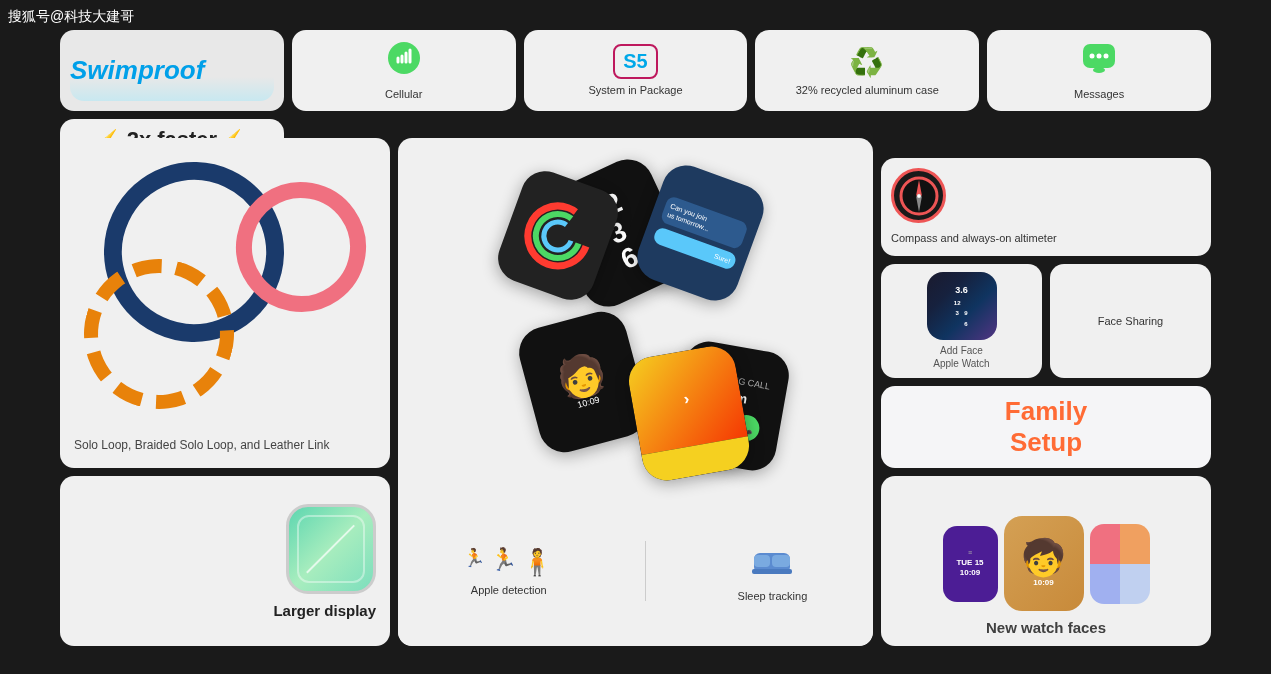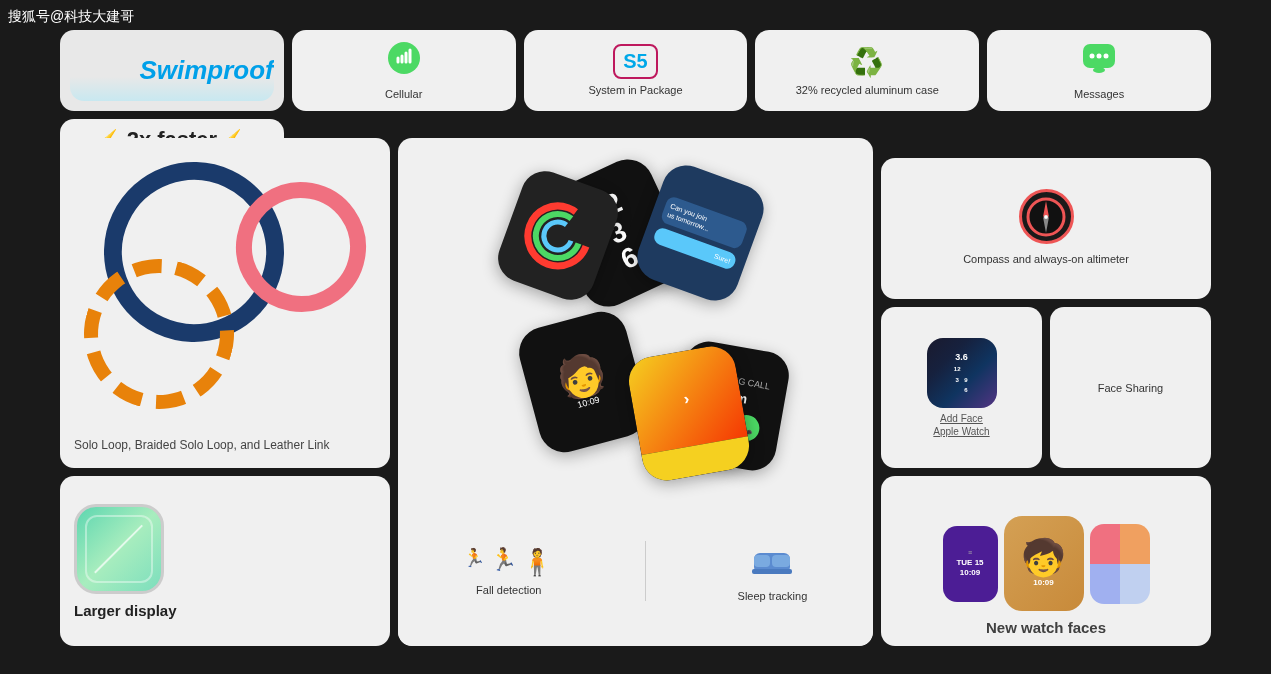--- a/index.html
+++ b/index.html
@@ -157,21 +157,21 @@
       grid-template-rows: 1fr 1fr;
       gap: 8px;
     }
 
     .compass-card {
       grid-column: 1 / 3;
       background: #f0f0f0;
       border-radius: 14px;
       display: flex;
       flex-direction: column;
-      align-items: center;
+      align-items: flex-start;
       justify-content: center;
       text-align: center;
       padding: 10px;
       margin-top: 20px;
     }
 
     .compass-icon {
       width: 55px;
       height: 55px;
       border-radius: 50%;
@@ -212,21 +212,20 @@
       justify-content: center;
       margin-bottom: 4px;
       position: relative;
       overflow: hidden;
     }
 
     .add-face-label {
       font-size: 10px;
       color: #555;
       line-height: 1.3;
-      text-decoration: underline;
     }
 
     .face-sharing-card {
       background: #f0f0f0;
       border-radius: 14px;
       display: flex;
       align-items: center;
       justify-content: center;
       font-size: 11px;
       color: #333;
@@ -252,21 +251,21 @@
     }
 
     
     .larger-display-card {
       grid-column: 1;
       grid-row: 3;
       background: #f0f0f0;
       border-radius: 14px;
       display: flex;
       flex-direction: column;
-      align-items: flex-start;
+      align-items: flex-end;
       justify-content: center;
       padding: 14px;
     }
 
     .display-icon {
       width: 90px;
       height: 90px;
       border-radius: 22px;
       background: linear-gradient(135deg, #5dd6b0 0%, #a8edbe 50%, #7cdebd 100%);
       display: flex;
@@ -379,21 +378,21 @@
 </head>
 <body>
 
 <div class="watermark">搜狐号@科技大建哥</div>
 
 <div class="grid-container">
 
   <div class="top-bar">
 
     <div class="swimproof-card feature-card">
-      <div style="position:relative; width:100%; height:100%; display:flex; align-items:center; justify-content:flex-end; overflow:hidden;">
+      <div style="position:relative; width:100%; height:100%; display:flex; align-items:center; justify-content:flex-start; overflow:hidden;">
 
         <div style="position:absolute; top:0; left:0; right:0; bottom:0; background: linear-gradient(180deg, #e8e8e8 60%, #c8e8f0 100%); border-radius:14px;"></div>
         <span class="swimproof-text" style="position:relative; z-index:1; font-style:italic;">Swimproof</span>
       </div>
     </div>
 
     <div class="feature-card">
       <div class="icon-area">
         <svg width="36" height="36" viewBox="0 0 36 36">
           <circle cx="18" cy="18" r="16" fill="#4cd964"></circle>
@@ -512,21 +511,21 @@
 
     </div>
 
     <div class="bottom-features-card" style="width:100%; height:150px;">
       <div class="feature-item">
         <div class="feature-icons">
           <span style="font-size:18px;">🏃</span>
           <span style="font-size:22px; color:#4a7a4a;">🏃</span>
           <span style="font-size:26px; color:#2a5a2a;">🧍</span>
         </div>
-        <span class="feature-name">Fall detection</span>
+        <span class="feature-name">Apple detection</span>
       </div>
       <div class="divider-v"></div>
       <div class="feature-item">
         <div class="sleep-icon-box">
           <svg width="44" height="36" viewBox="0 0 44 36">
             <rect x="4" y="12" width="36" height="20" rx="6" fill="#5b8bd0"></rect>
             <rect x="4" y="14" width="16" height="12" rx="4" fill="#7aaae0"></rect>
             <rect x="22" y="14" width="18" height="12" rx="4" fill="#7aaae0"></rect>
             <rect x="2" y="28" width="40" height="5" rx="2" fill="#4a7abf"></rect>
           </svg>
@@ -568,20 +567,26 @@
       <div class="add-face-label">
         <div>Add Face</div>
         <div>Apple Watch</div>
       </div>
     </div>
 
     <div class="face-sharing-card">
       <span>Face Sharing</span>
     </div>
 
+    <div class="family-setup-card" style="grid-column:1/3;">
+      <div class="family-setup-text">
+        <span>Family</span><br>
+        <span>Setup</span>
+      </div>
+    </div>
   </div>
 
   <div class="larger-display-card">
     <div class="display-icon">
       <div class="display-diagonal"></div>
 
       <div style="position:absolute; inset:8px; border:2px solid rgba(255,255,255,0.4); border-radius:12px;"></div>
     </div>
     <span class="larger-display-label">Larger display</span>
   </div>

